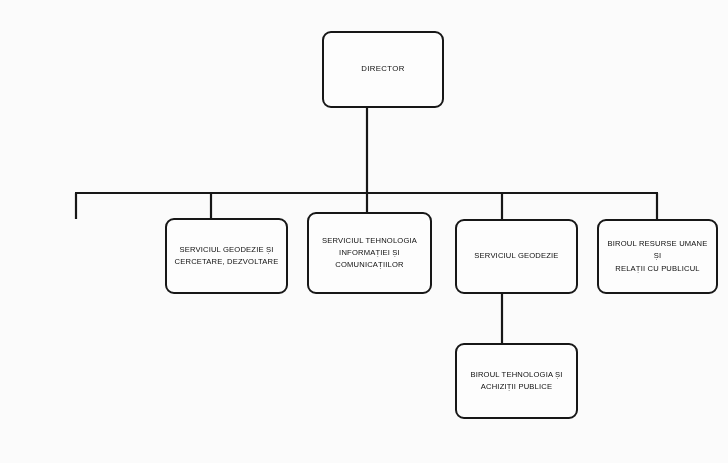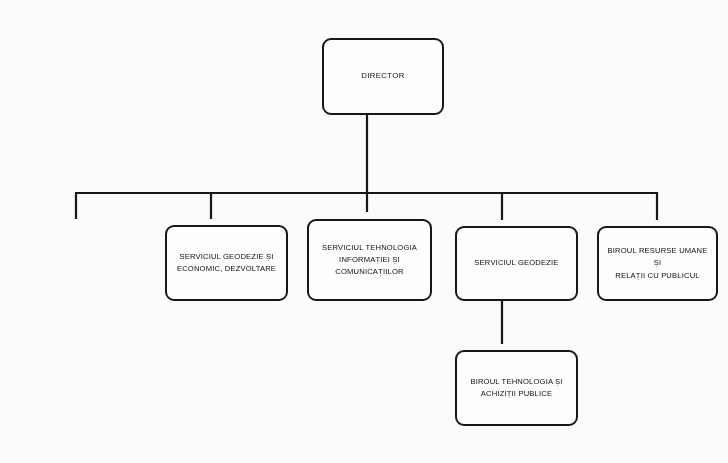--- a/index.html
+++ b/index.html
@@ -28,21 +28,20 @@
     box-sizing: border-box;
     border: 2.2px solid #171717;
     border-radius: 9px;
     background: #fdfdfd;
     display: flex;
     align-items: center;
     justify-content: center;
     text-align: center;
     padding: 4px 7px;
     z-index: 2;
-    margin-top: 7px;
   }
   .node-label {
     font-size: 7.6px;
     line-height: 1.62;
     letter-spacing: 0.18px;
     color: #0d0d0d;
     white-space: pre-line;
     font-weight: 400;
   }
   .node-label.root {
@@ -71,21 +70,21 @@
     </g>
   </svg>
 
   <div class="node-box" style="left:322px; top:31px; width:122px; height:77px;">
     <span class="node-label root">DIRECTOR</span>
   </div>
 
 
   <div class="node-box" style="left:165px; top:218px; width:123px; height:76px;">
     <span class="node-label">SERVICIUL GEODEZIE ȘI
-ECONOMIC, DEZVOLTARE</span>
+CERCETARE, DEZVOLTARE</span>
   </div>
 
   <div class="node-box" style="left:307px; top:212px; width:125px; height:82px;text-align:center;">
     <span class="node-label">SERVICIUL TEHNOLOGIA
 INFORMAȚIEI ȘI
 COMUNICAȚIILOR</span>
   </div>
 
   <div class="node-box" style="left:455px; top:219px; width:123px; height:75px;">
     <span class="node-label">SERVICIUL GEODEZIE</span>

